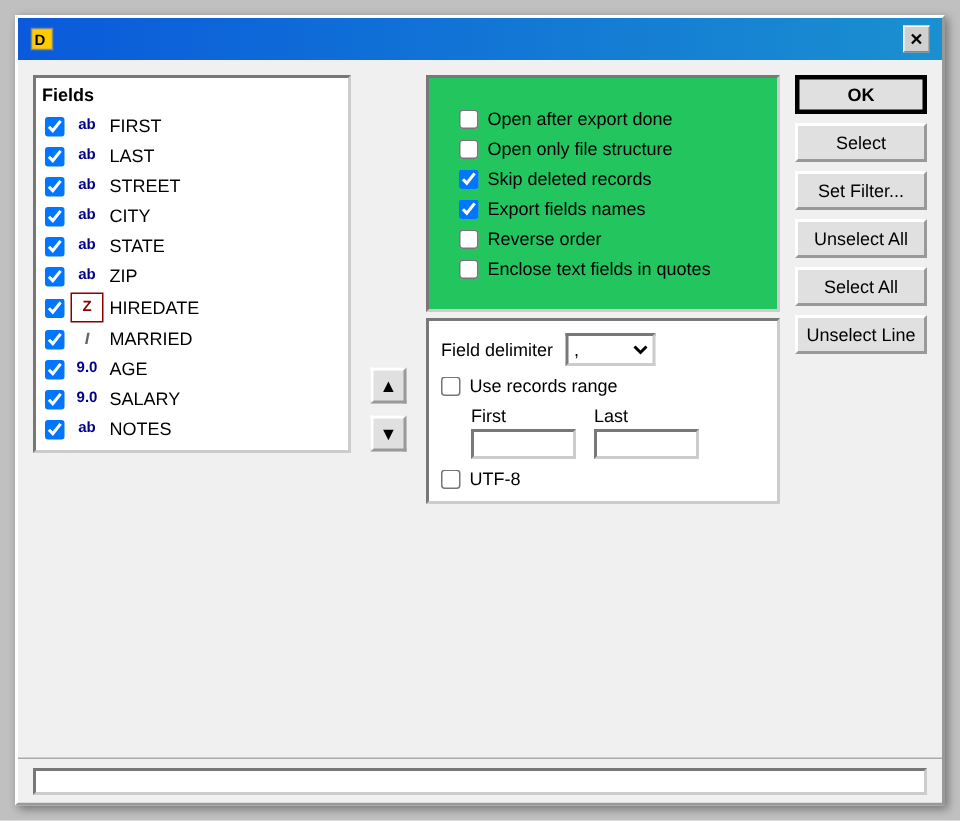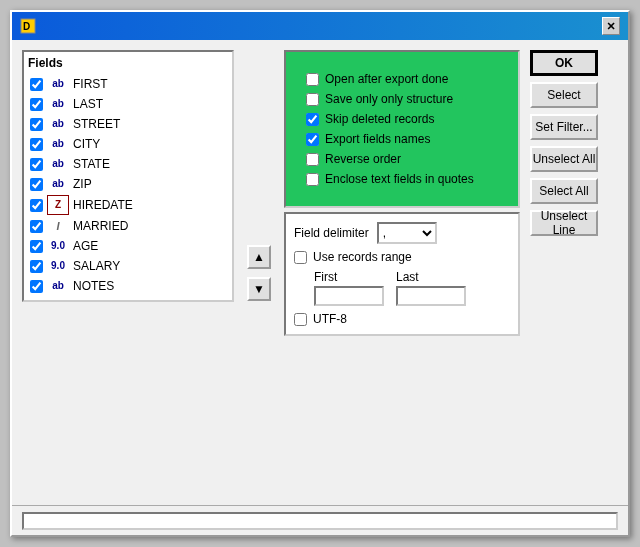--- a/index.html
+++ b/index.html
@@ -214,21 +214,21 @@
       font-size: 12px;
     }
     
     .buttons-panel {
       display: flex;
       flex-direction: column;
       gap: 6px;
       width: 88px;
     }
     .btn {
-      width: 68px;
+      width: 88px;
       height: 26px;
       background: #e0e0e0;
       border: 2px solid #999;
       border-top-color: #fff;
       border-left-color: #fff;
       font-size: 12px;
       cursor: pointer;
       display: flex;
       align-items: center;
       justify-content: center;
@@ -346,21 +346,21 @@
 
     <div class="options-panel">
 
       <div class="checkboxes-group" id="options-list">
       <div class="option-row">
             <input type="checkbox" id="open_after" style="">
             <label for="open_after">Open after export done</label>
           </div>
           <div class="option-row">
             <input type="checkbox" id="save_structure" style="">
-            <label for="save_structure">Save only only structure</label>
+            <label for="save_structure">Open only file structure</label>
           </div>
           <div class="option-row">
             <input type="checkbox" id="skip_deleted" checked="" style="">
             <label for="skip_deleted">Skip deleted records</label>
           </div>
           <div class="option-row">
             <input type="checkbox" id="export_fields" checked="" style="">
             <label for="export_fields">Export fields names</label>
           </div>
           <div class="option-row">

